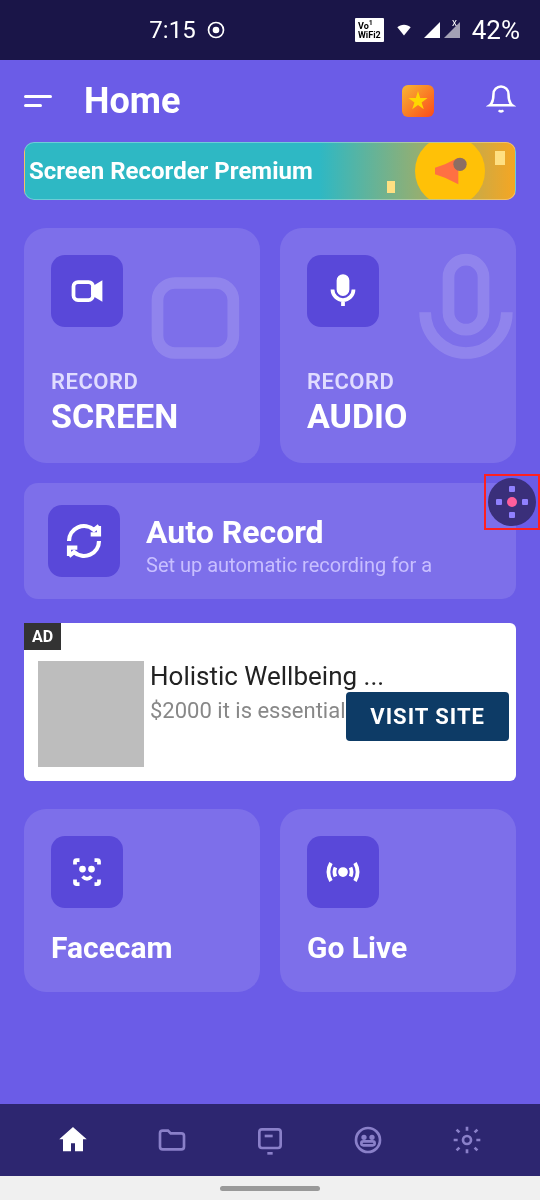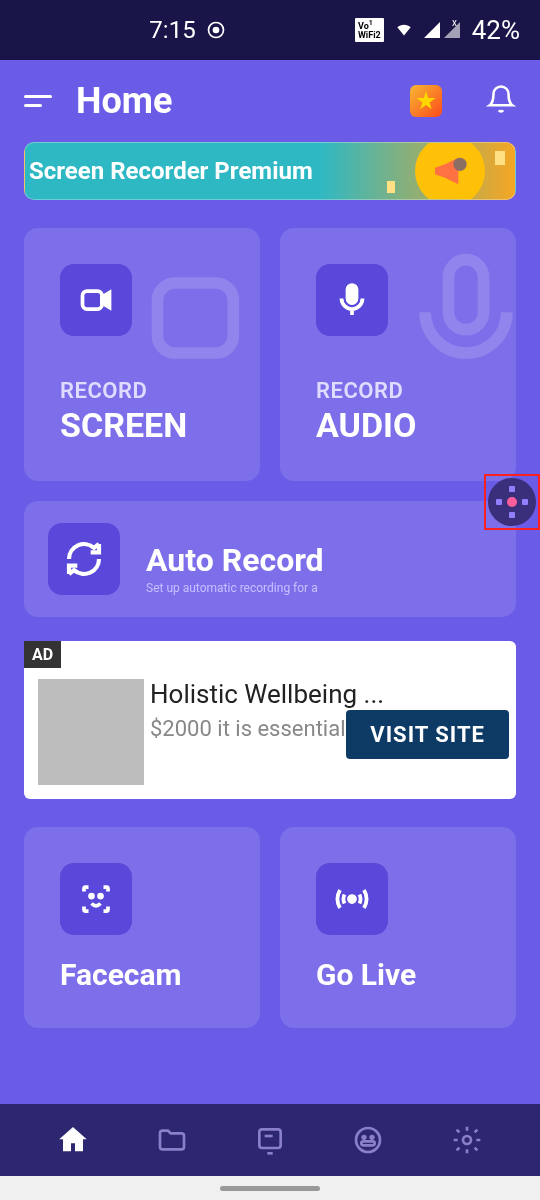--- a/index.html
+++ b/index.html
@@ -3,46 +3,46 @@
 <meta charset="utf-8">
 <style>
 * { margin: 0; padding: 0; box-sizing: border-box; font-family: -apple-system, BlinkMacSystemFont, 'Segoe UI', Roboto, sans-serif; }
 body { width: 540px; height: 1200px; background: #f0f0f0; overflow: hidden; }
 .phone { width: 540px; height: 1200px; background: #6b5ce7; position: relative; display: flex; flex-direction: column; }
 .status-bar { height: 60px; background: #1a1548; display: flex; align-items: center; color: #fff; padding: 0 20px; font-size: 24px; }
 .status-left { flex: 1; display: flex; align-items: center; justify-content: center; gap: 10px; }
 .status-right { display: flex; align-items: center; gap: 8px; }
 .status-time { font-weight: 400; }
 .status-icon { display: inline-flex; }
-.header { padding: 20px 24px; display: flex; align-items: center; gap: 24px; }
+.header { padding: 20px 24px; display: flex; align-items: center; gap: 32px; }
 .hamburger { display: flex; flex-direction: column; gap: 6px; }
 .hamburger span { display: block; width: 28px; height: 3px; background: #fff; border-radius: 2px; }
 .hamburger span:nth-child(2) { width: 18px; }
 .page-title { color: #fff; font-size: 36px; font-weight: 700; flex: 1; }
 .crown-icon { width: 32px; height: 32px; background: linear-gradient(135deg, #f7b733, #fc4a1a); border-radius: 6px; position: relative; }
 .crown-icon::before { content: ''; position: absolute; top: 6px; left: 6px; right: 6px; bottom: 6px; background: #ffd700; clip-path: polygon(50% 0%, 61% 35%, 98% 35%, 68% 57%, 79% 91%, 50% 70%, 21% 91%, 32% 57%, 2% 35%, 39% 35%); }
 .bell-icon svg { width: 30px; height: 30px; }
 .content { flex: 1; padding: 0 24px; overflow: hidden; }
 .premium-banner { background: linear-gradient(90deg, #2eb8c4 0%, #2eb8c4 60%, #f5a623 100%); border-radius: 10px; padding: 14px 4px; position: relative; overflow: hidden; margin-bottom: 28px; border: 1px solid rgba(255,255,255,0.3); }
 .premium-title { color: #fff; font-size: 24px; font-weight: 700; }
 .premium-sub { color: #e0f7fa; font-size: 15px; margin-top: 2px; }
 .premium-circle { position: absolute; right: 30px; top: 50%; transform: translateY(-50%); width: 70px; height: 70px; background: #ffc107; border-radius: 50%; display: flex; align-items: center; justify-content: center; }
 .premium-confetti { position: absolute; right: 10px; top: 8px; width: 10px; height: 14px; background: #ffe082; }
 .premium-confetti2 { position: absolute; right: 120px; bottom: 6px; width: 8px; height: 12px; background: #ffe082; }
 .card-grid { display: grid; grid-template-columns: 1fr 1fr; gap: 20px; margin-bottom: 20px; }
-.card { background: rgba(255,255,255,0.12); border-radius: 14px; padding: 36px; position: relative; overflow: hidden; min-height: 225px; }
+.card { background: rgba(255,255,255,0.12); border-radius: 22px; padding: 27px; position: relative; overflow: hidden; min-height: 225px; }
 .card-icon { width: 72px; height: 72px; background: #5948d9; border-radius: 14px; display: flex; align-items: center; justify-content: center; margin-bottom: 42px; }
 .card-icon svg { width: 36px; height: 36px; }
 .card-label { color: #e0dcff; font-size: 22px; font-weight: 600; letter-spacing: 0.5px; }
 .card-big { color: #fff; font-size: 34px; font-weight: 700; margin-top: 2px; }
 .card-bg-deco { position: absolute; right: -20px; top: 20px; width: 140px; height: 140px; opacity: 0.15; }
 .auto-record { background: rgba(255,255,255,0.12); border-radius: 14px; padding: 22px 24px; display: flex; align-items: flex-end; gap: 26px; margin-bottom: 24px; overflow: hidden; position: relative; }
 .auto-icon { width: 72px; height: 72px; background: #5948d9; border-radius: 14px; display: flex; align-items: center; justify-content: center; flex-shrink: 0; }
 .auto-text-title { color: #fff; font-size: 32px; font-weight: 700; }
-.auto-text-sub { color: #c8bfff; font-size: 12px; margin-top: 2px; white-space: nowrap; }
+.auto-text-sub { color: #c8bfff; font-size: 20px; margin-top: 2px; white-space: nowrap; }
 .ad-card { background: #ffffff; border-radius: 6px; padding: 14px; position: relative; margin-bottom: 28px; }
 .ad-badge { position: absolute; top: 0; left: 0; background: #333; color: #fff; font-size: 16px; font-weight: 700; padding: 4px 8px; }
 .ad-body { display: flex; gap: 6px; margin-top: 24px; }
 .ad-img { width: 106px; height: 106px; background: #bdbdbd; flex-shrink: 0; }
 .ad-text { flex: 1; display: flex; flex-direction: column; }
 .ad-title { color: #222; font-size: 26px; font-weight: 400; line-height: 1.2; }
 .ad-sub { color: #888; font-size: 22px; margin-top: 6px; }
 .ad-btn { position: absolute; right: 7px; bottom: 40px; background: #0d3b66; color: #fff; padding: 12px 24px; font-size: 22px; font-weight: 700; letter-spacing: 1px; border-radius: 4px; }
 .card-small { min-height: 170px; }
 .card-small .card-icon { margin-bottom: 22px; }

